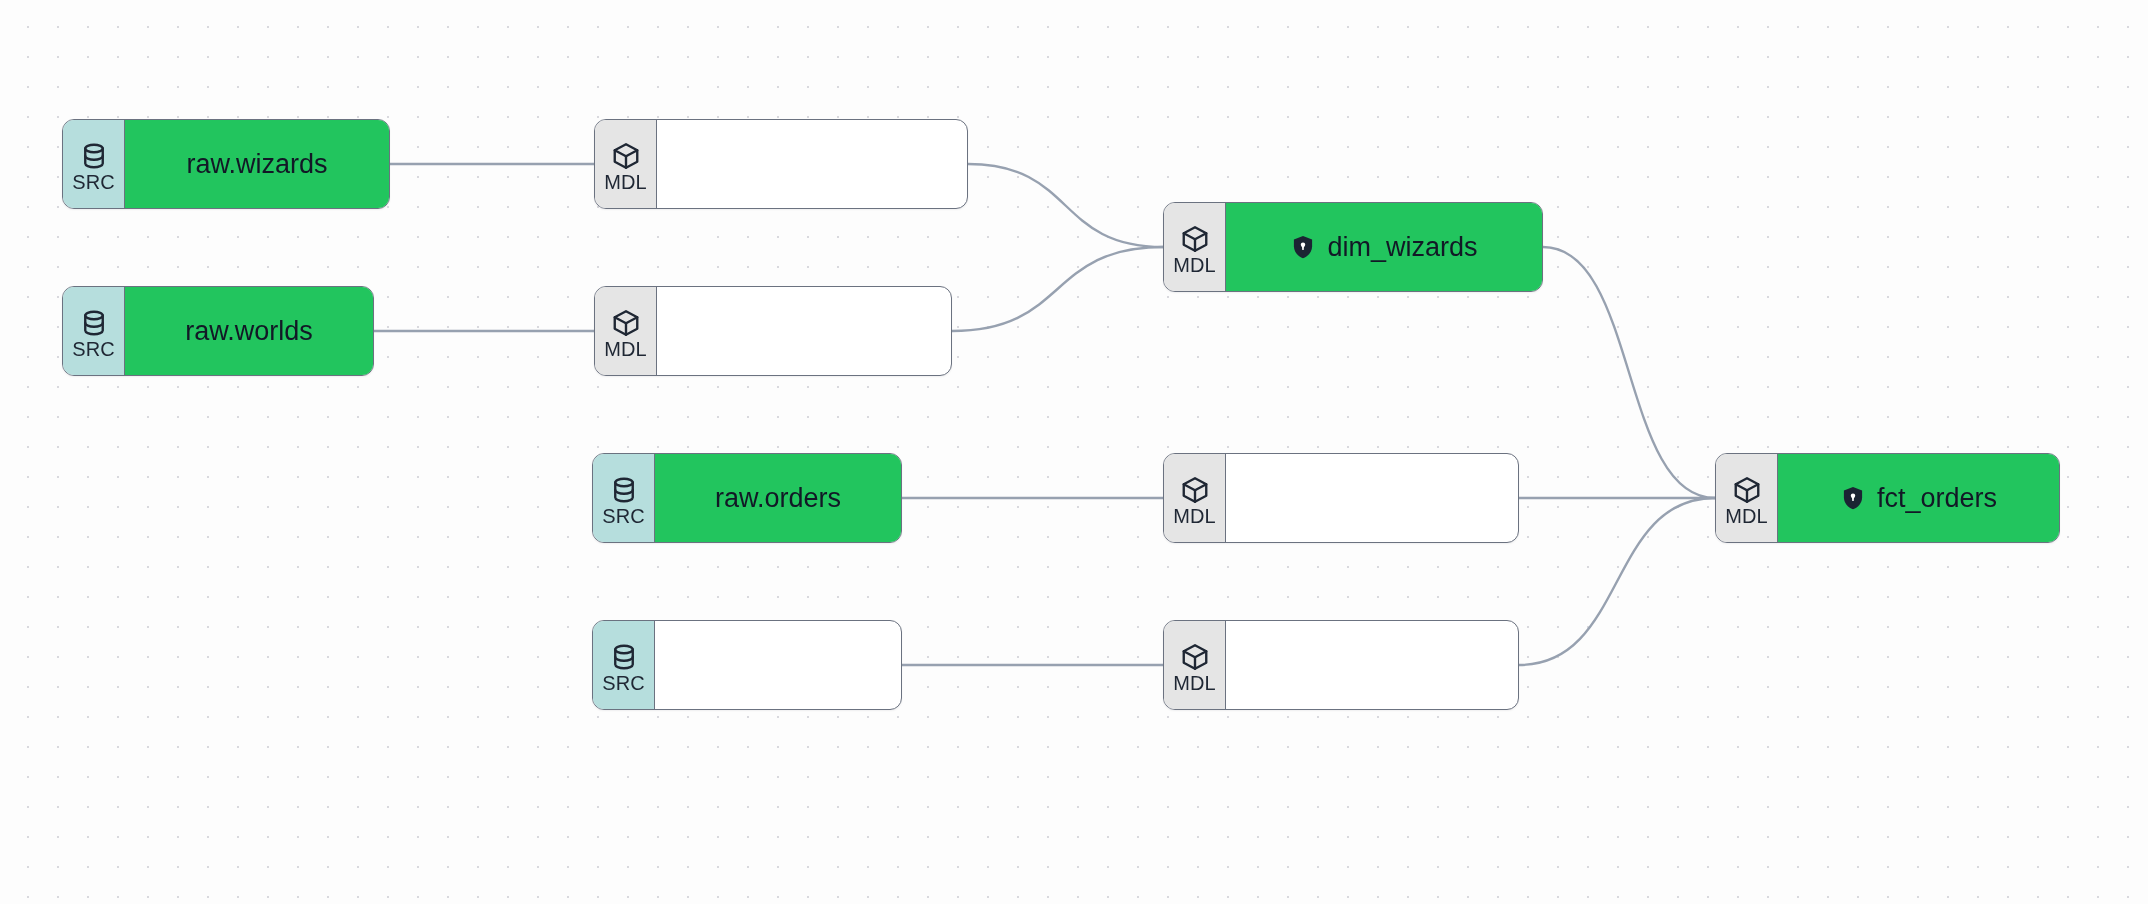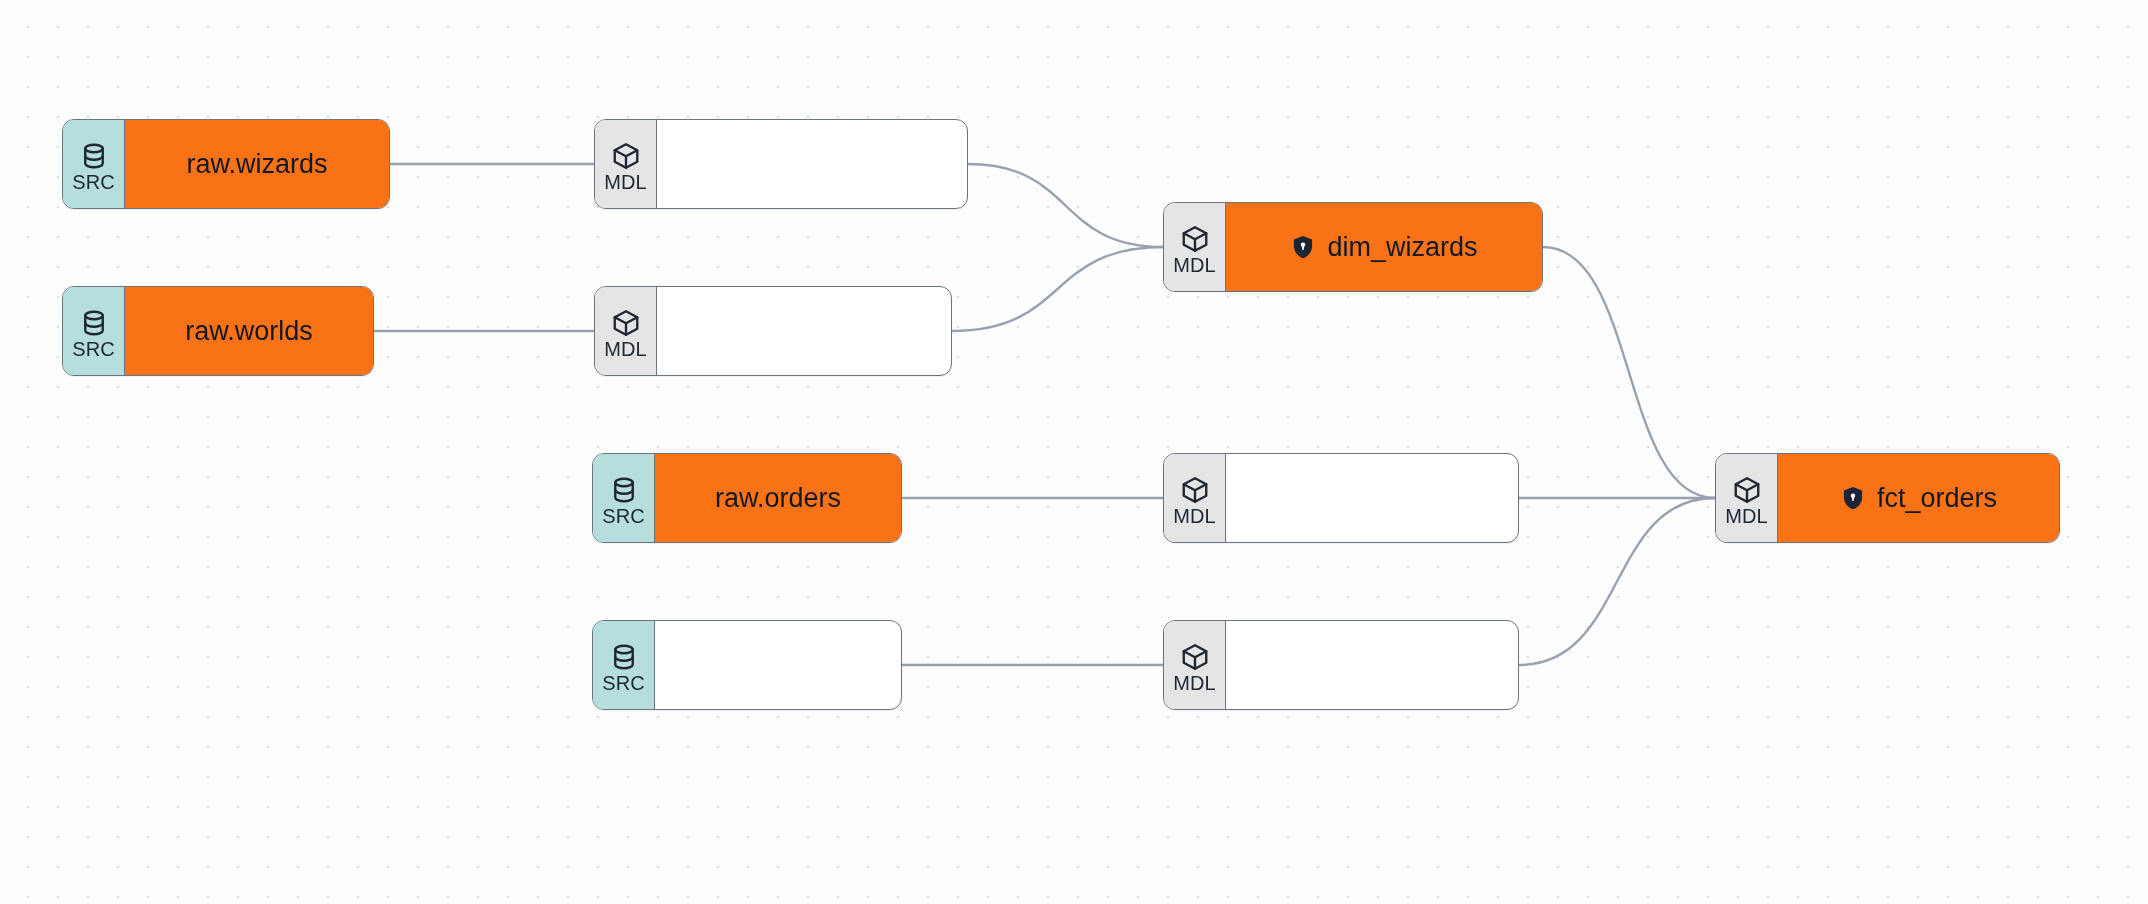--- a/index.html
+++ b/index.html
@@ -79,21 +79,21 @@
     font-family: "Liberation Sans", sans-serif;
   }
 
   .node-body {
     flex: 1 1 auto;
     display: flex;
     align-items: center;
     justify-content: center;
     gap: 11px;
     padding: 0 16px;
-    background: #f97316;
+    background: #22c55e;
   }
 
   .shield-icon {
     flex: 0 0 auto;
     line-height: 0;
   }
 
   .node-label {
     font-size: 27px;
     line-height: 1;

